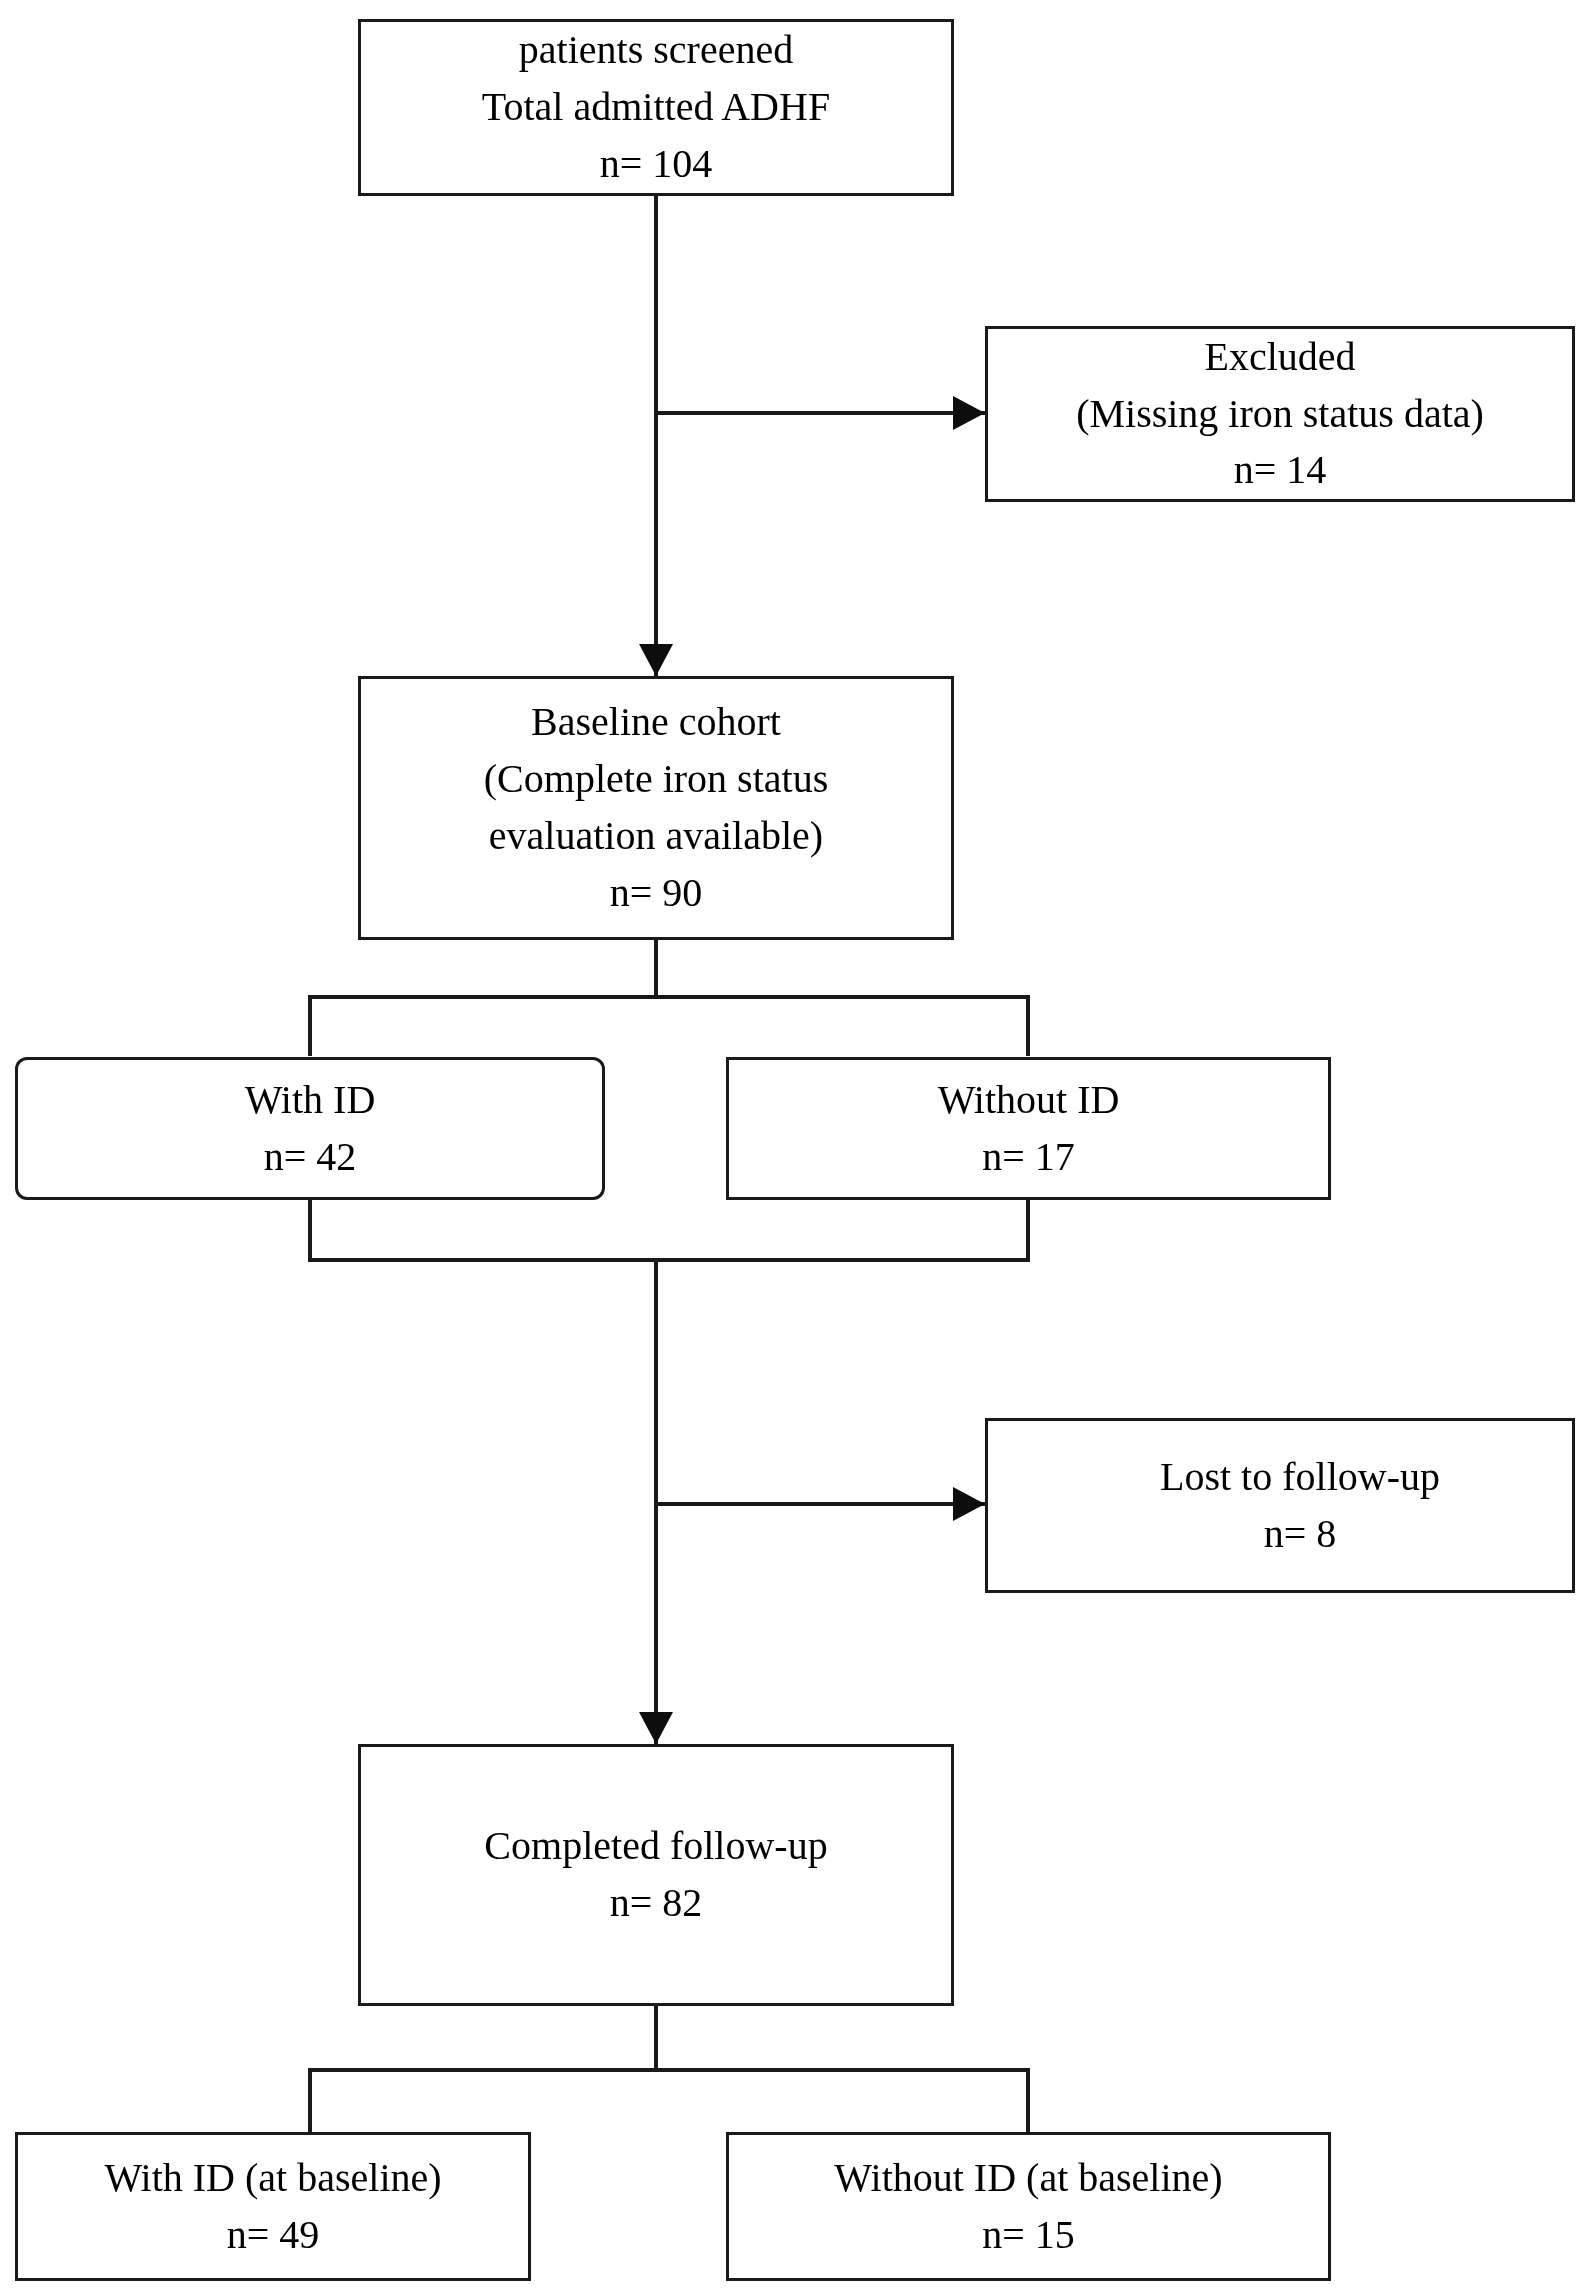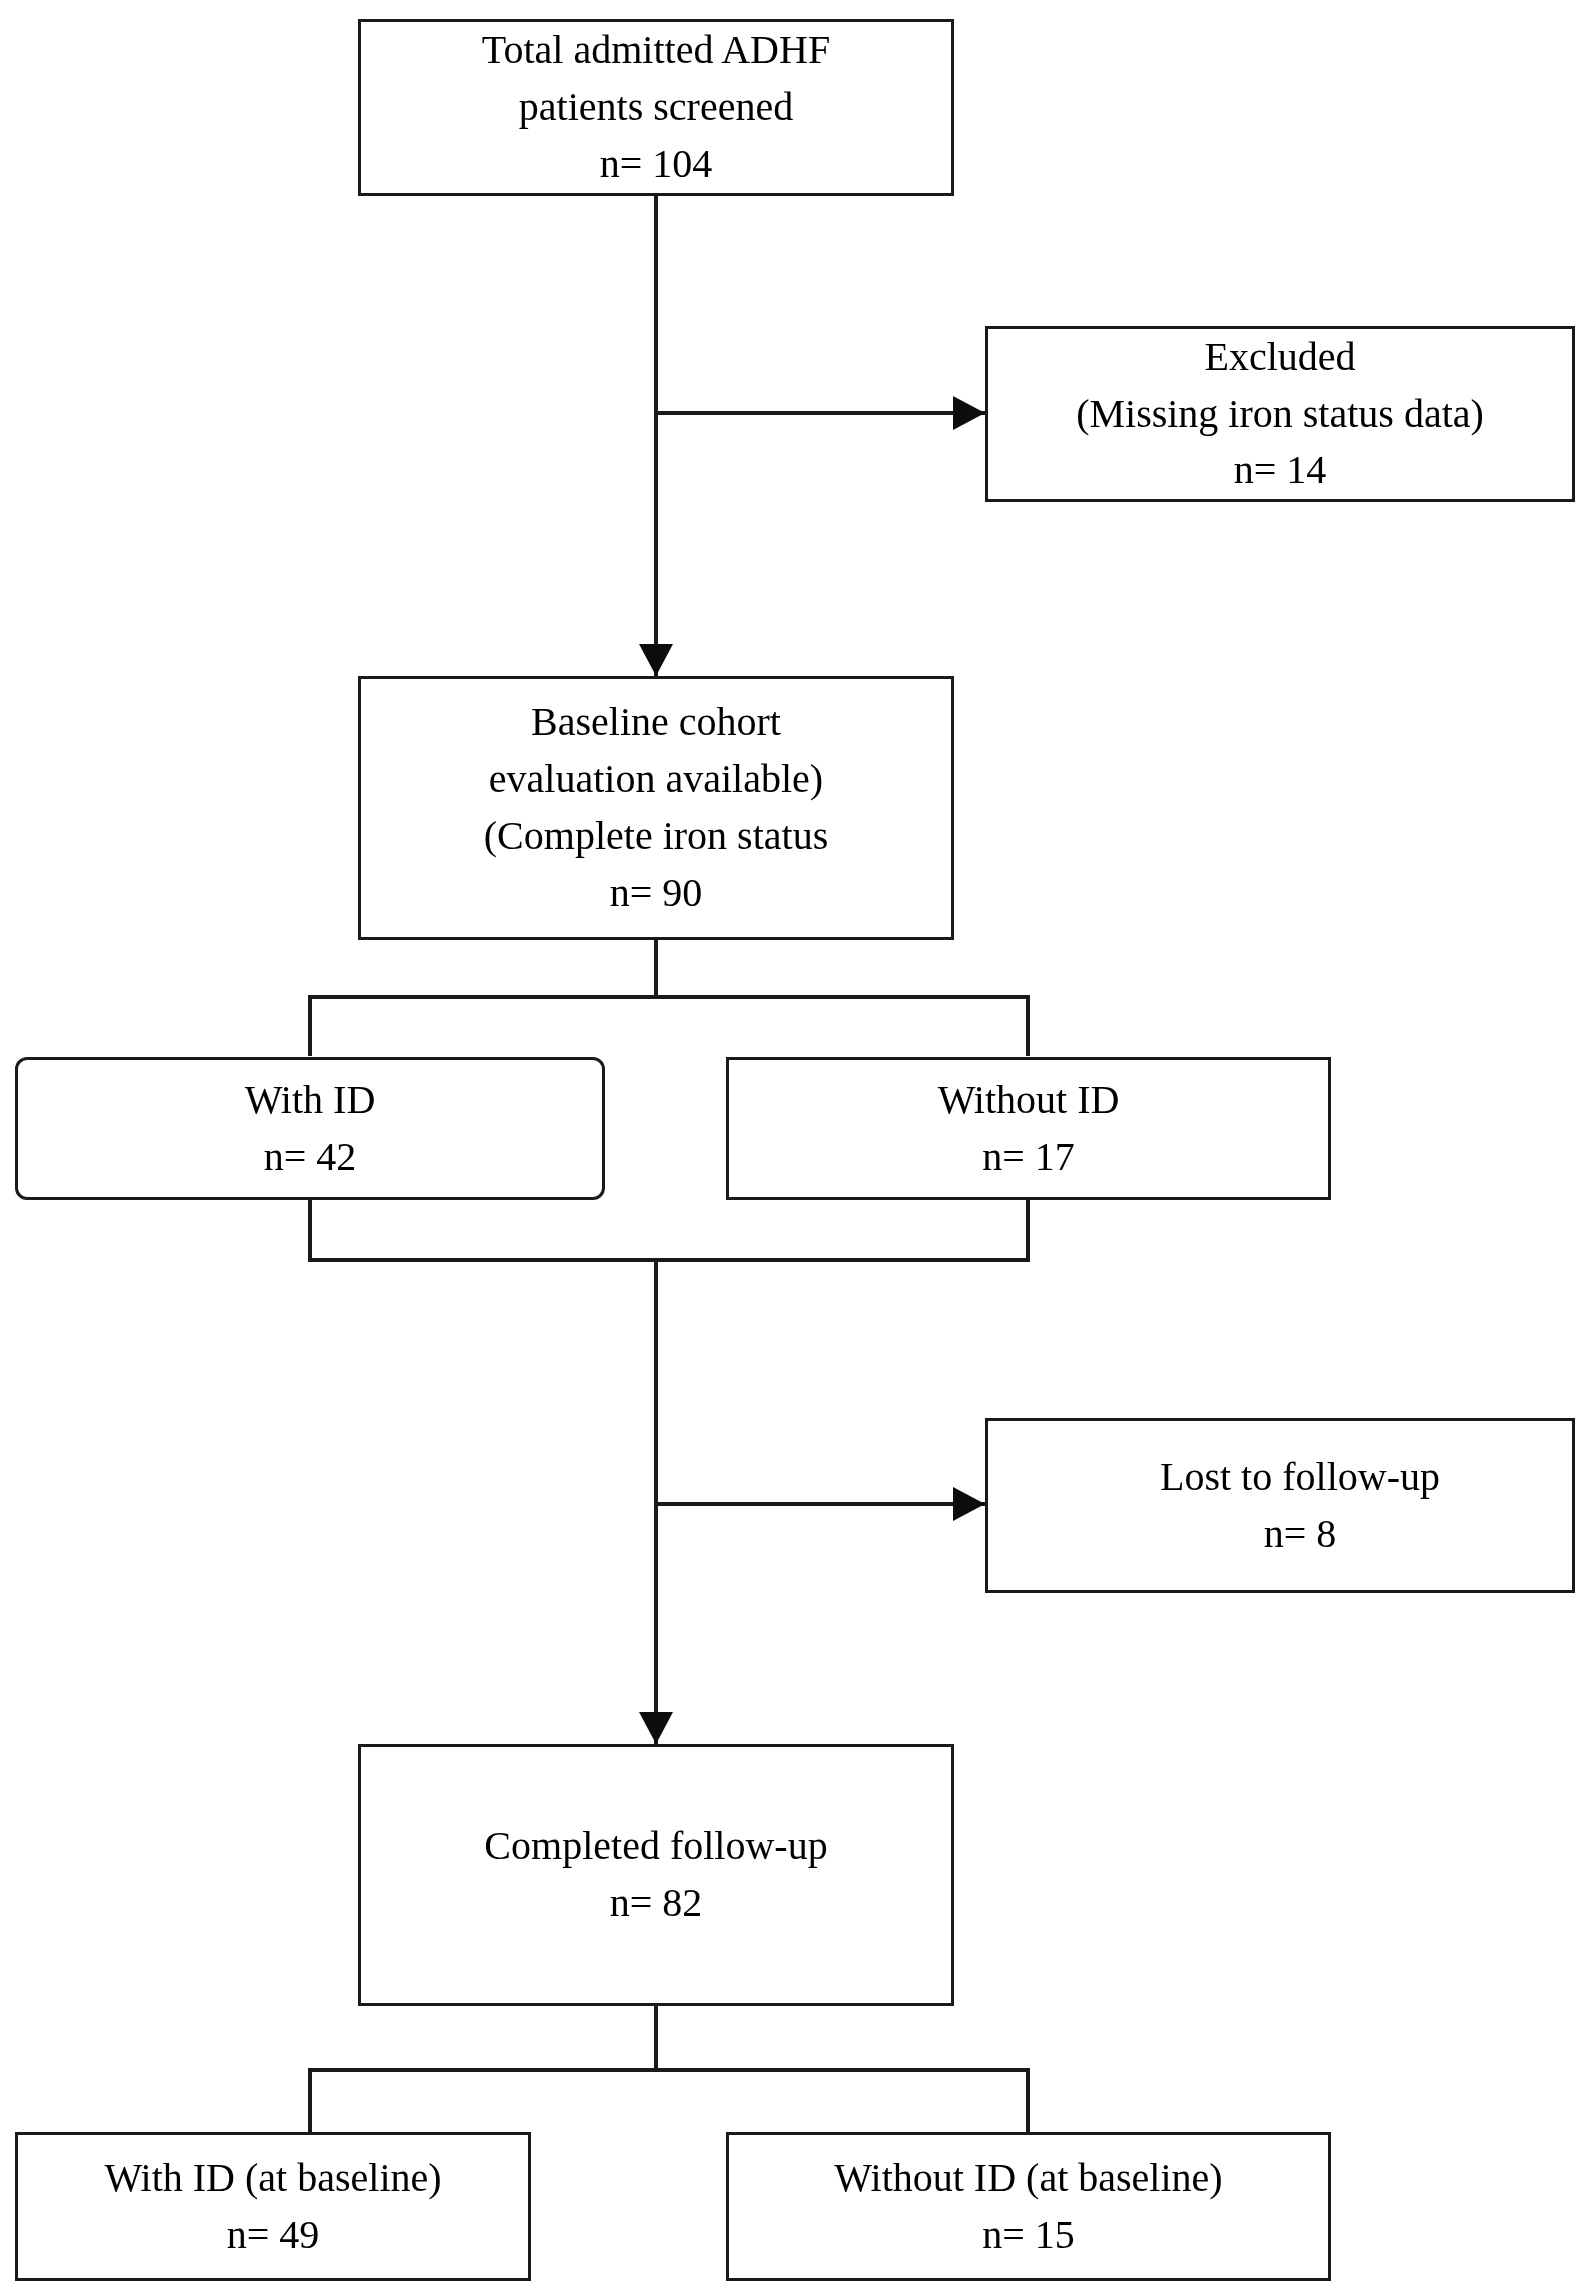--- a/index.html
+++ b/index.html
@@ -75,35 +75,35 @@
   <div class="hline" style="left:308px;  top:2068px; width:722px;"></div>
   <div class="vline" style="left:308px;  top:2068px; height:64px;"></div>
   <div class="vline" style="left:1026px; top:2068px; height:64px;"></div>
 
   <div class="arrow-down" style="left:639px; top:644px;"></div>
   <div class="arrow-right" style="left:953px; top:396px;"></div>
   <div class="arrow-down" style="left:639px; top:1712px;"></div>
   <div class="arrow-right" style="left:953px; top:1487px;"></div>
 
   <div class="node" style="left:358px; top:19px; width:596px; height:177px;">
+    <div class="line">patients screened</div>
     <div class="line">Total admitted ADHF</div>
-    <div class="line">patients screened</div>
     <div class="line">n= 104</div>
   </div>
 
   <div class="node" style="left:985px; top:326px; width:590px; height:176px;">
     <div class="line">Excluded</div>
     <div class="line">(Missing iron status data)</div>
     <div class="line">n= 14</div>
   </div>
 
   <div class="node" style="left:358px; top:676px; width:596px; height:264px;">
     <div class="line">Baseline cohort</div>
+    <div class="line">(Complete iron status</div>
     <div class="line">evaluation available)</div>
-    <div class="line">(Complete iron status</div>
     <div class="line">n= 90</div>
   </div>
 
   <div class="node" style="left:15px; top:1057px; width:590px; height:143px;border-radius:12px;">
     <div class="line">With ID</div>
     <div class="line">n= 42</div>
   </div>
 
   <div class="node" style="left:726px; top:1057px; width:605px; height:143px;">
     <div class="line">Without ID</div>

